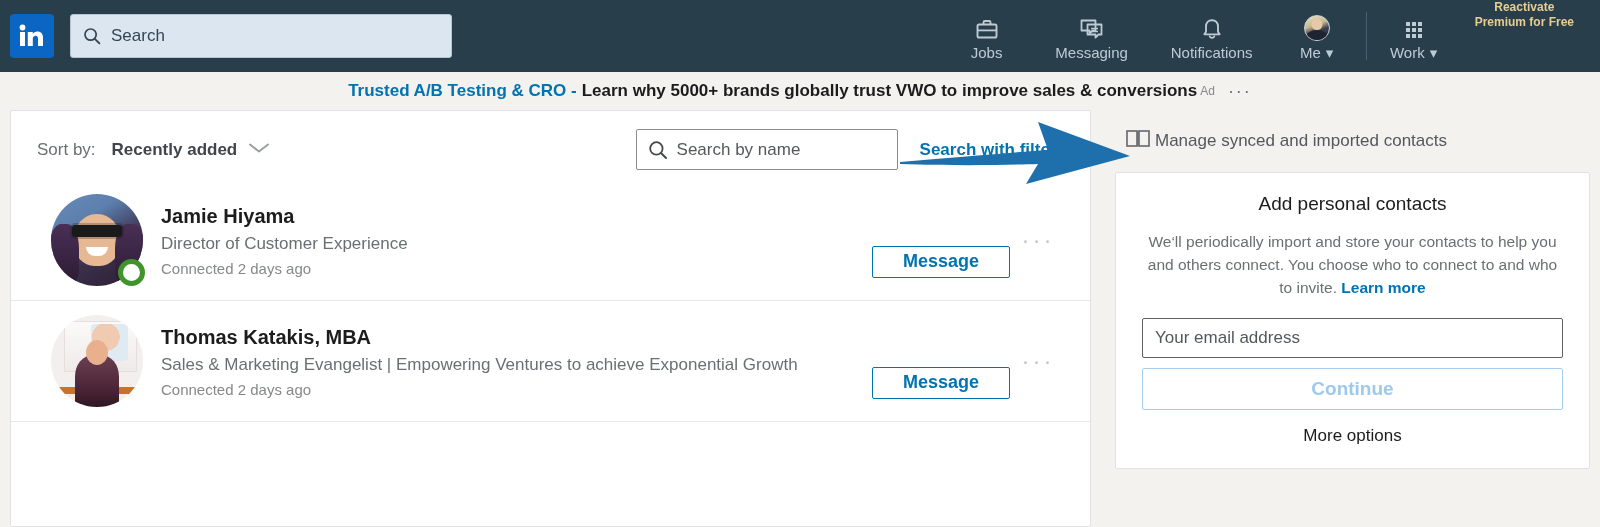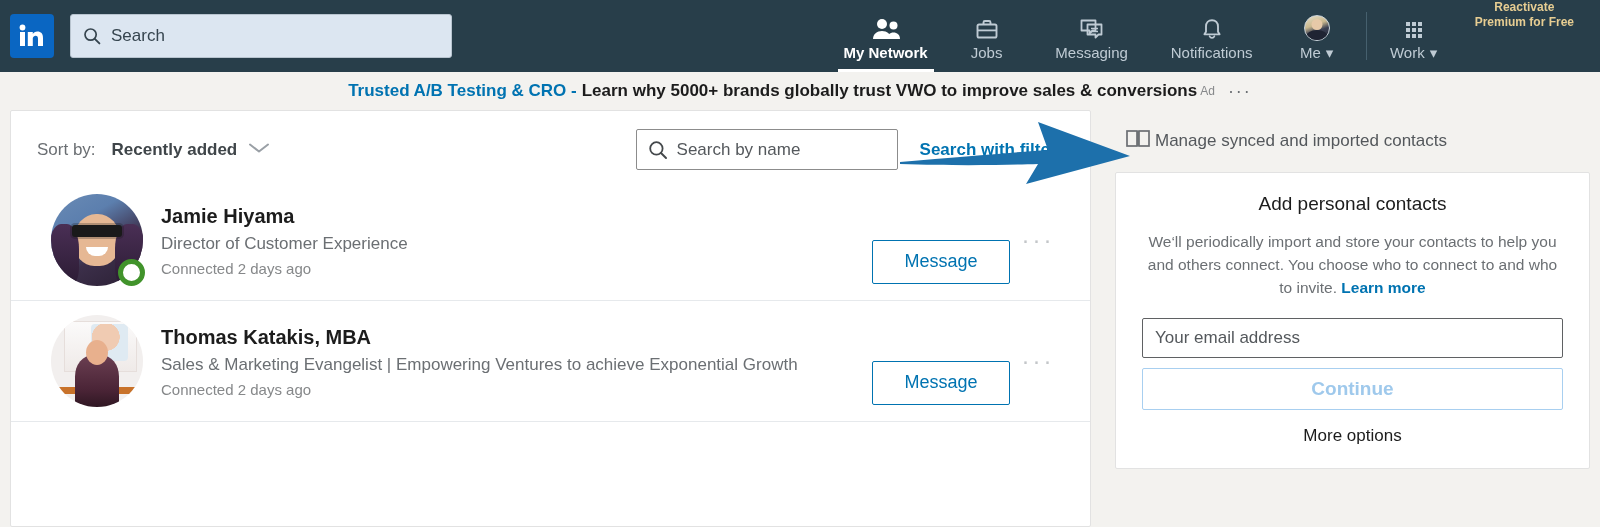--- a/index.html
+++ b/index.html
@@ -267,26 +267,26 @@
   .conn-name {
     font-size: 20px; font-weight: bold; color: #1c1c1c;
     line-height: 1.3; margin-bottom: 4px;
   }
   .conn-headline {
     font-size: 17px; color: #6b6f73; line-height: 1.33; max-width: 680px;
   }
   .conn-when { font-size: 15px; color: #86888a; margin-top: 5px; }
 
   .msg-btn {
-    width: 138px; height: 44px;
+    width: 138px; height: 32px;
     border: 1px solid #0073b1;
     border-radius: 2px;
     background: #ffffff;
     color: #0073b1;
-    font-weight: normal;
+    font-weight: bold;
     font-size: 18px;
     cursor: pointer;
     flex: 0 0 auto;
     font-family: "Liberation Sans", sans-serif;
     margin-top: 43px;
   }
   .row-dots {
     width: 56px; text-align: center;
     color: #c3c6c9; font-size: 24px; letter-spacing: 3px;
     cursor: pointer; flex: 0 0 auto; line-height: 1;
@@ -372,31 +372,20 @@
       </svg>
     </span>
     <span class="search-placeholder">Search</span>
   </div>
 
   <div class="nav-spacer"></div>
 
   <div class="nav-items">
 
 
-    <div class="nav-item wide active">
-      <span class="ni-icon">
-        <svg width="30" height="24" viewBox="0 0 30 24" aria-hidden="true">
-          <circle cx="11" cy="7" r="5" fill="#ffffff"></circle>
-          <path d="M2 22c0-5 4-8 9-8s9 3 9 8z" fill="#ffffff"></path>
-          <circle cx="22.5" cy="8.5" r="4" fill="#ffffff"></circle>
-          <path d="M16 22c0-4.2 3-6.5 6.5-6.5S29 17.8 29 22z" fill="#ffffff"></path>
-        </svg>
-      </span>
-      <span class="ni-label">My Network</span>
-    </div>
 
     <div class="nav-item">
       <span class="ni-icon">
         <svg width="26" height="24" viewBox="0 0 26 24" aria-hidden="true">
           <rect x="3.5" y="7.5" width="19" height="13" rx="1.6" fill="none" stroke="#bfcbd4" stroke-width="1.9"></rect>
           <path d="M9.5 7.5V5.4c0-.8.6-1.4 1.4-1.4h4.2c.8 0 1.4.6 1.4 1.4v2.1" fill="none" stroke="#bfcbd4" stroke-width="1.9"></path>
           <line x1="3.5" y1="13.4" x2="22.5" y2="13.4" stroke="#bfcbd4" stroke-width="1.8"></line>
         </svg>
       </span>
       <span class="ni-label">Jobs</span>

